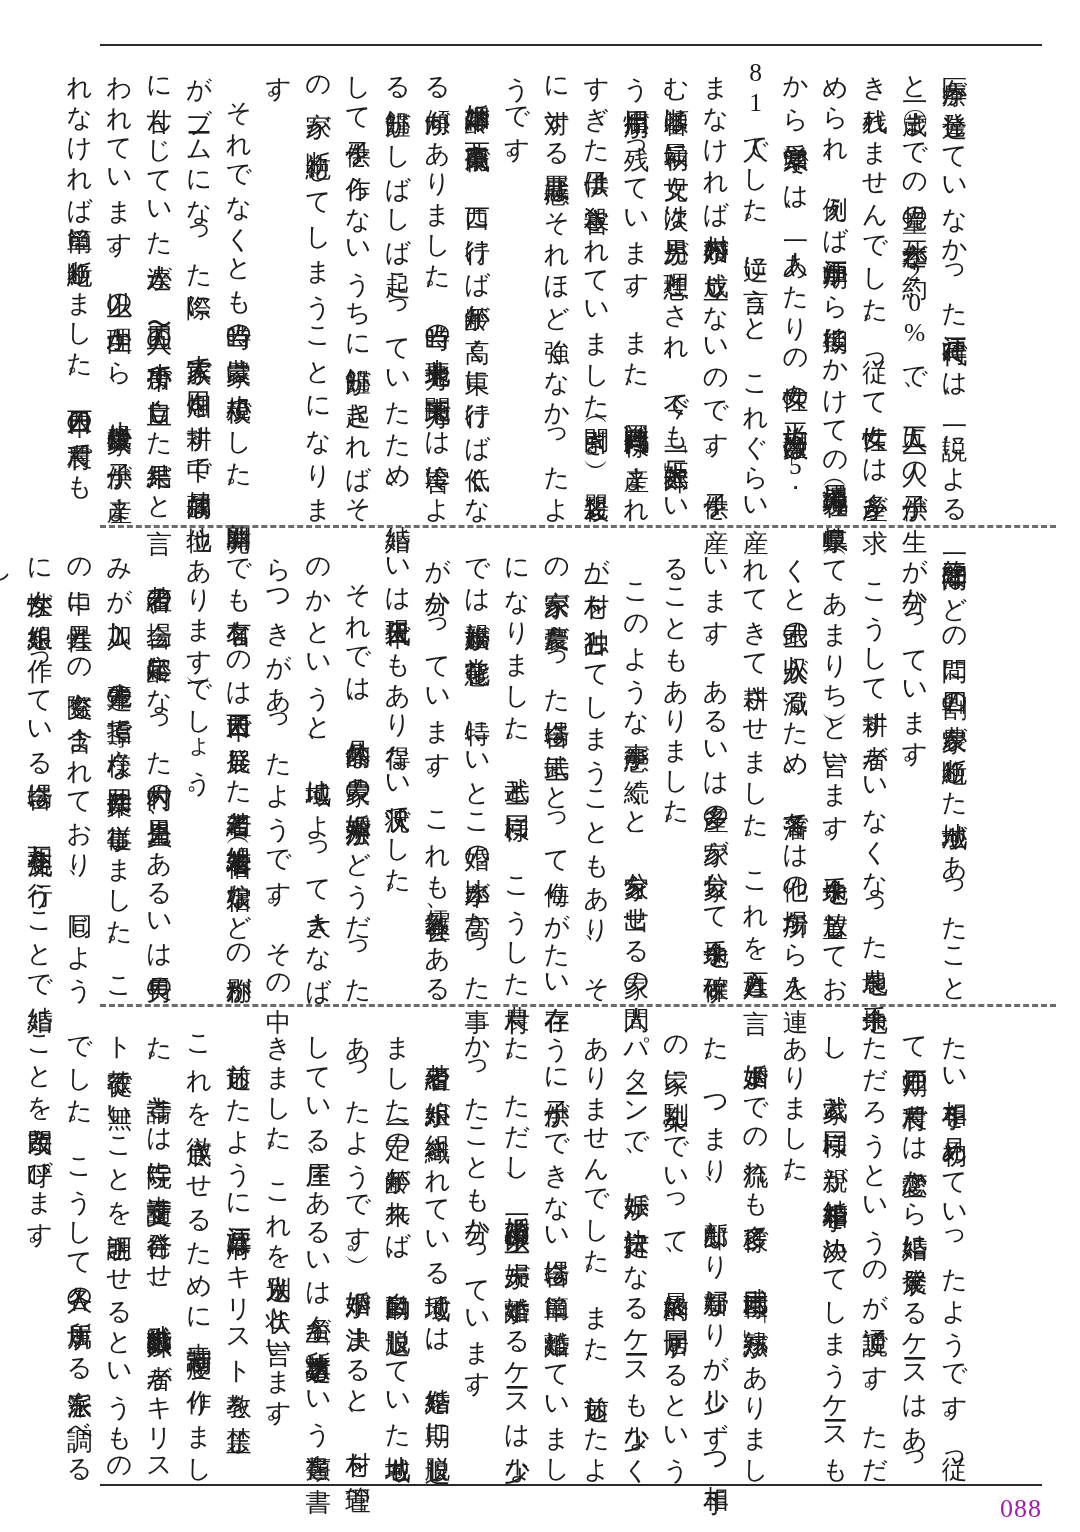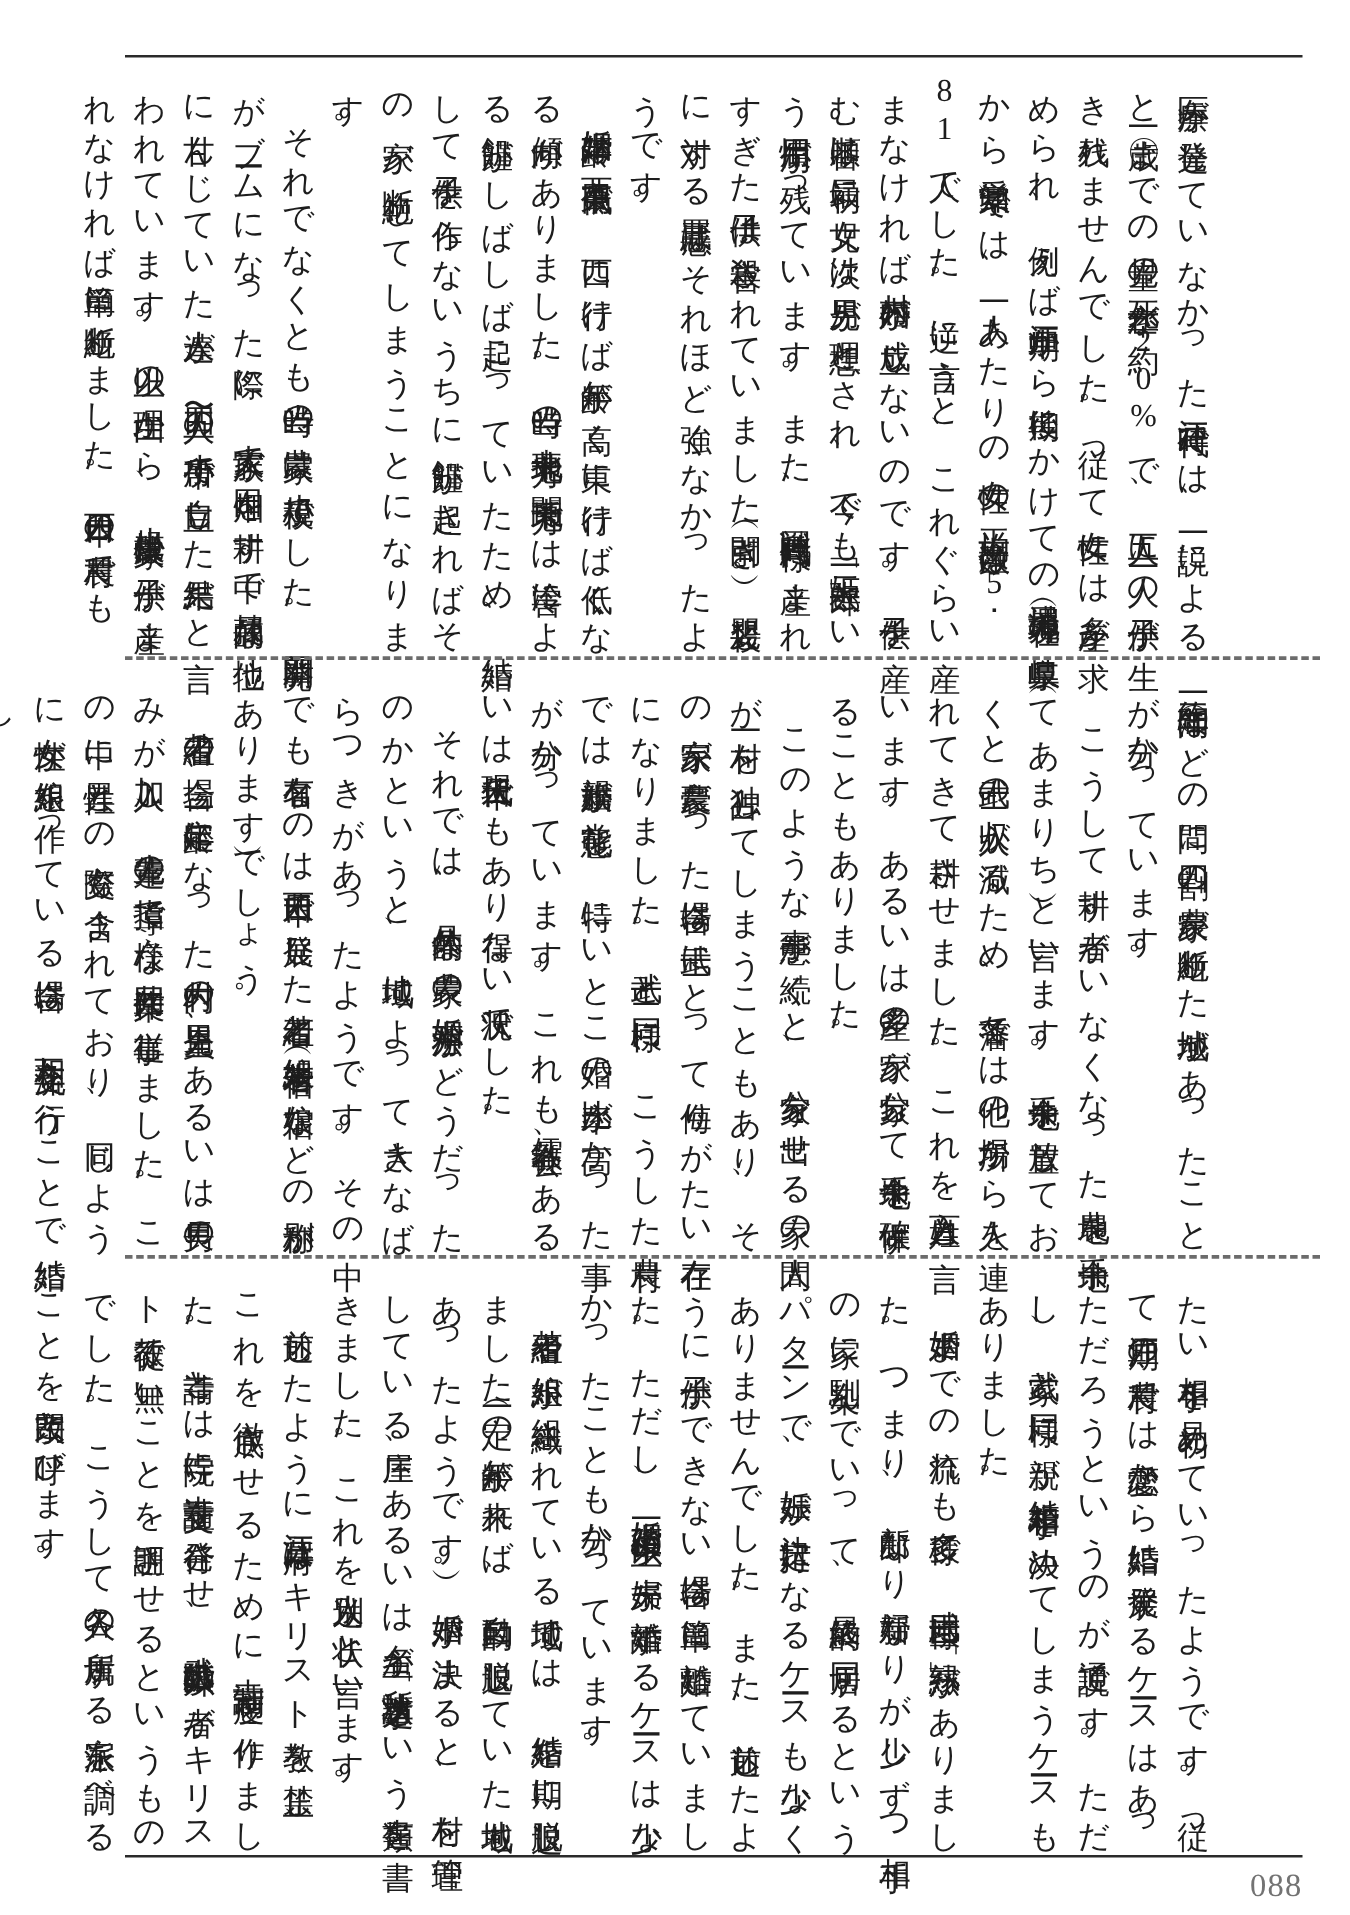--- a/index.html
+++ b/index.html
@@ -80,21 +80,21 @@
     height: 452px;
   }
 
   
   .folio {
     position: absolute;
     right: 38px;
     bottom: 8px;
     font-size: 26px;
     letter-spacing: 1px;
-    color: #737373;
+    color: #a21caf;
     font-family: "Liberation Serif", "DejaVu Serif", serif;
   }
 </style>
 </head>
 <body>
 
 <div class="page">
 
   <div class="rule-top"></div>
 

